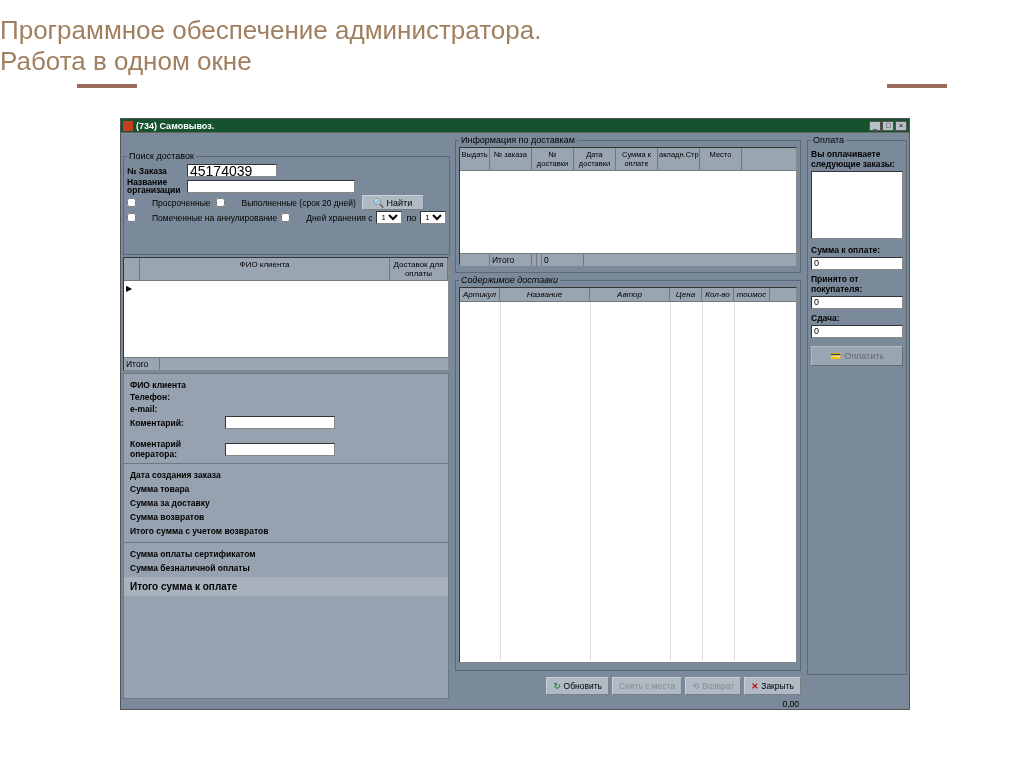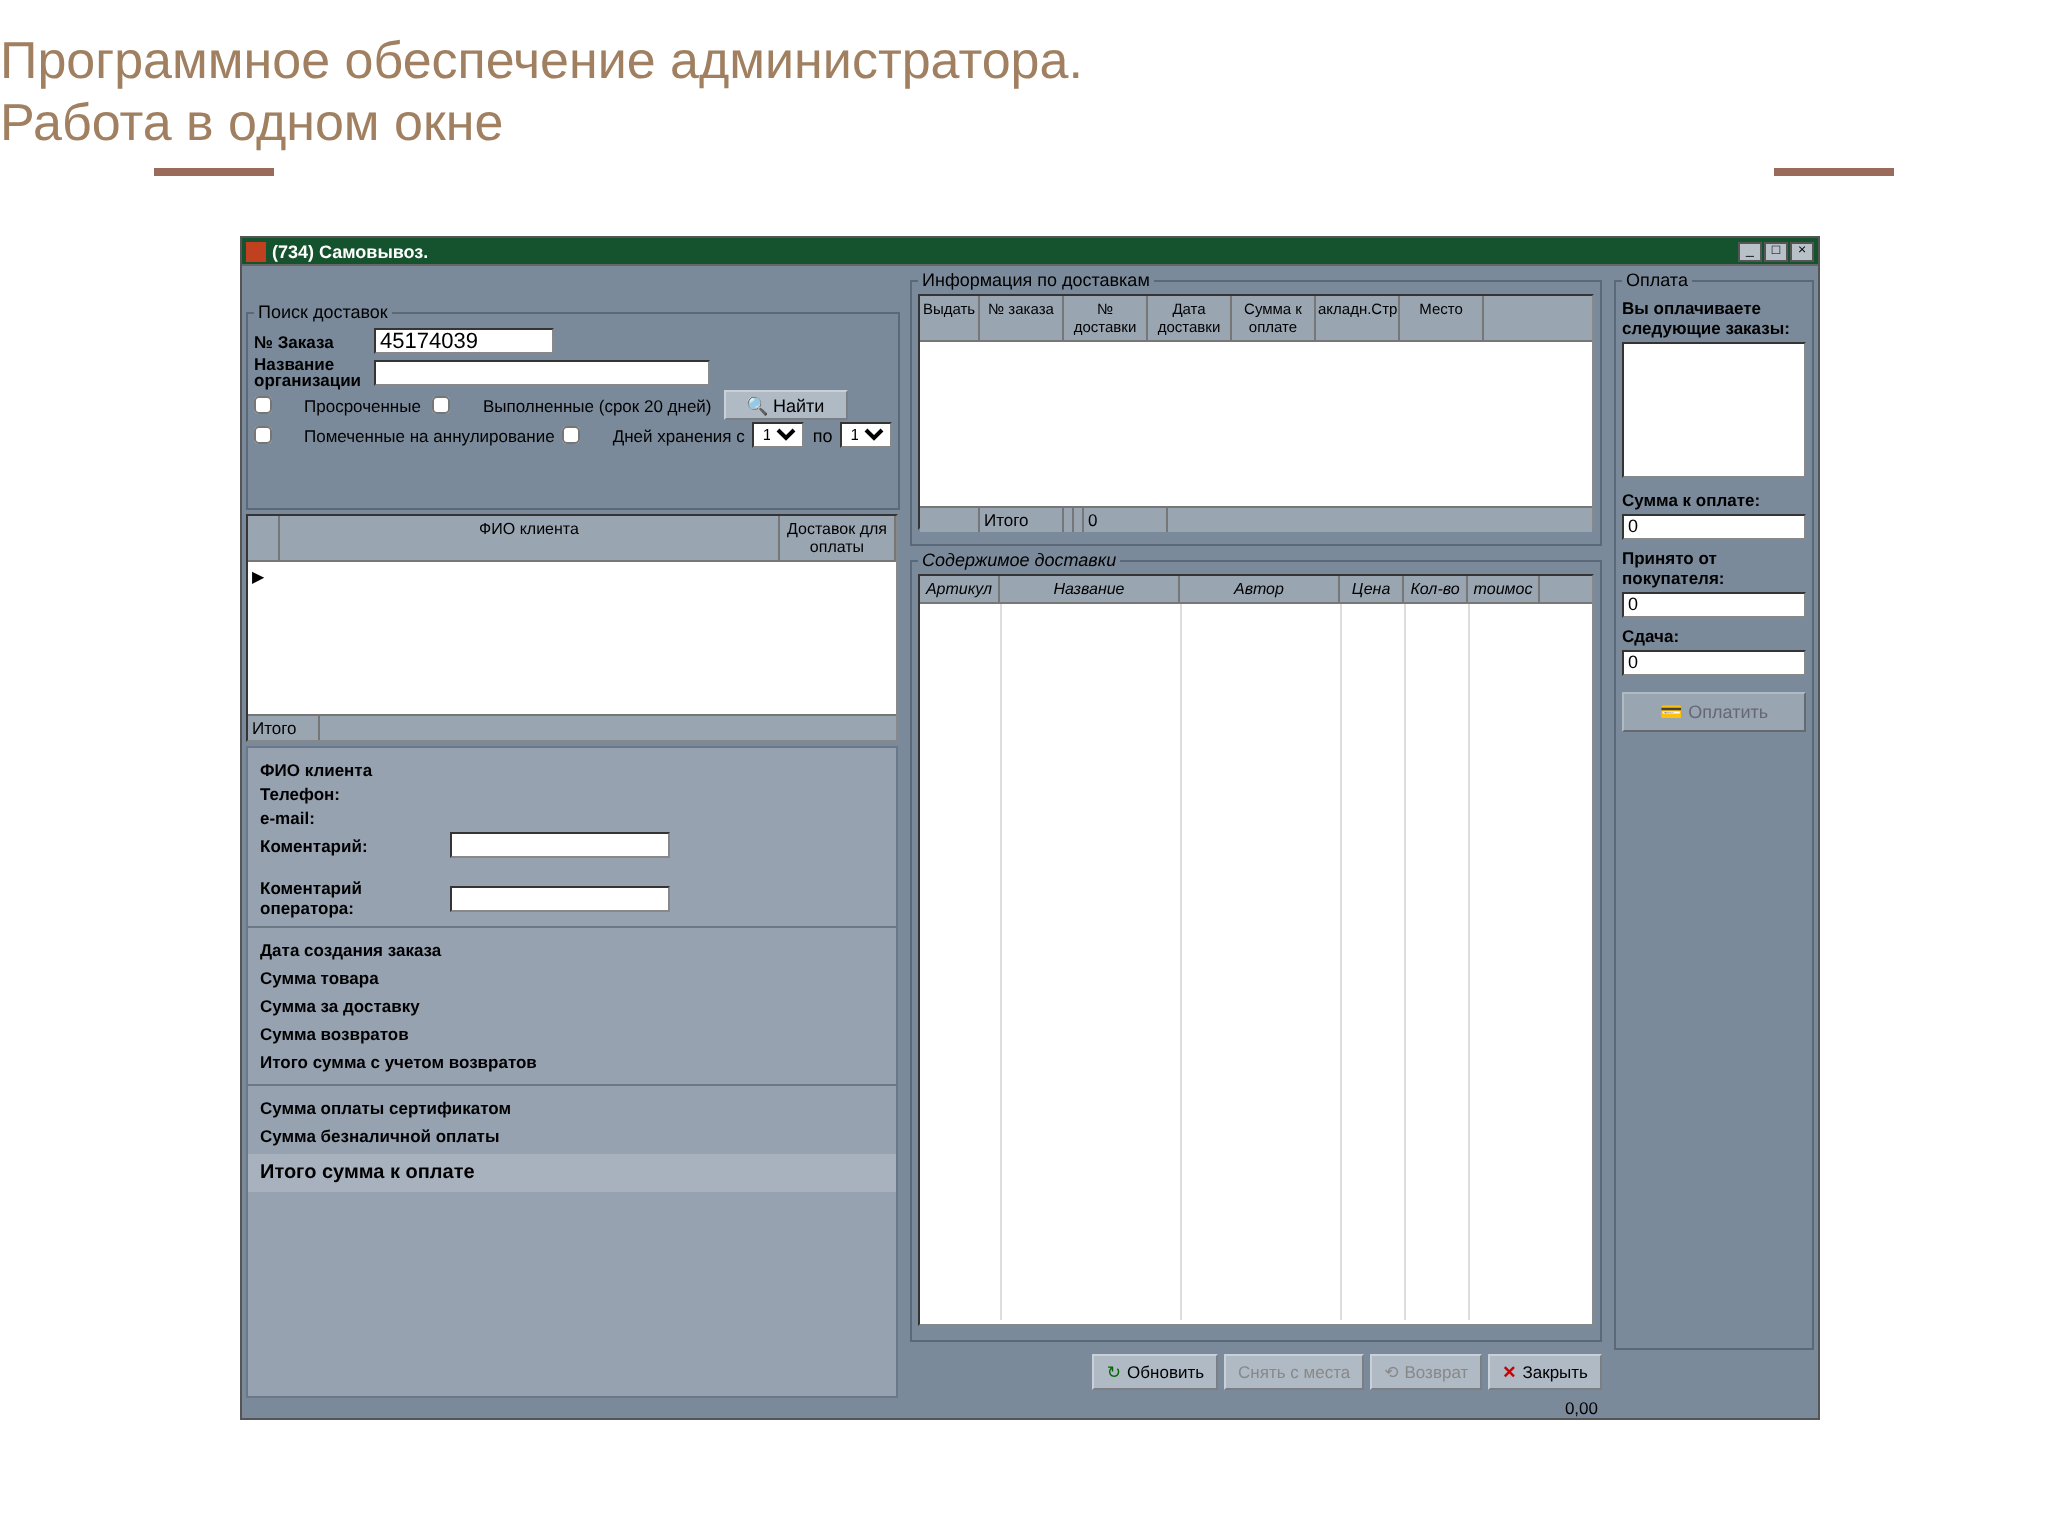--- a/index.html
+++ b/index.html
@@ -22,21 +22,21 @@
 legend { font-size:9px; padding:0 2px; color:#000; }
 
 .left-col { position:absolute; left:0; top:16px; width:330px; height:576px; }
 .center-col { position:absolute; left:332px; top:0; width:350px; height:576px; }
 .right-col { position:absolute; left:684px; top:0; width:104px; height:576px; }
 
 
 .search { height:104px; }
 .frow { display:flex; align-items:center; margin:1px 0; }
 .frow label { width:60px; font-weight:bold; font-size:8.5px; }
-.frow input[type=text] { height:13px; background:#fff; border:1px inset #888; font-size:11px; padding:0 2px; }
+.frow input[type=text] { height:13px; background:#fff; border:1px inset #888; font-size:14px; padding:0 2px; }
 .chk { display:flex; align-items:center; gap:16px; font-size:8.5px; white-space:nowrap; }
 .chk input { width:9px; height:9px; }
 .findbtn { height:15px; width:62px; background:#b0bac5; border:1px outset #cad0d8; font-size:9px; cursor:pointer; display:flex; align-items:center; justify-content:center; gap:2px; }
 .sel { height:13px; width:26px; background:#fff; border:1px inset #888; font-size:8px; }
 
 
 .grid { background:#fff; border:1px inset #888; }
 .ghead { display:flex; background:#9aa5b2; border-bottom:1px solid #777; }
 .ghead .gc { border-right:1px solid #777; padding:2px 1px; text-align:center; font-size:8px; line-height:9px; overflow:hidden; }
 .gbody { background:#fff; }

